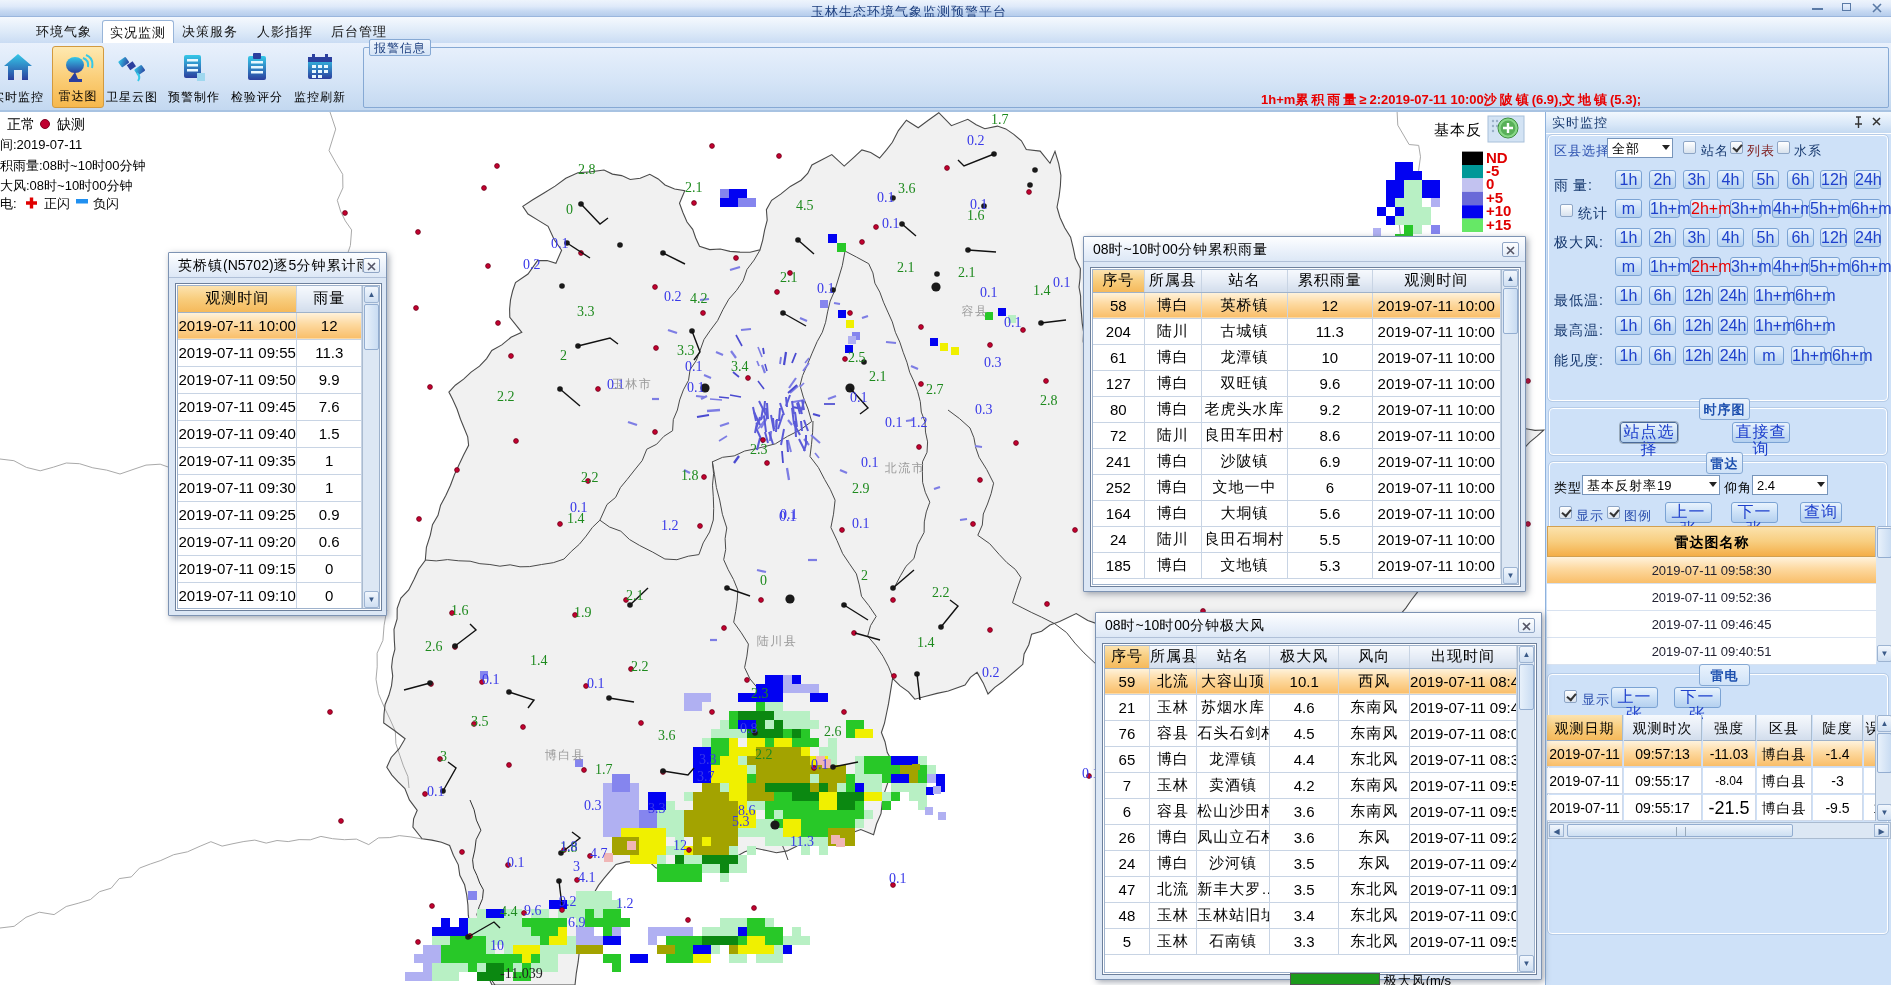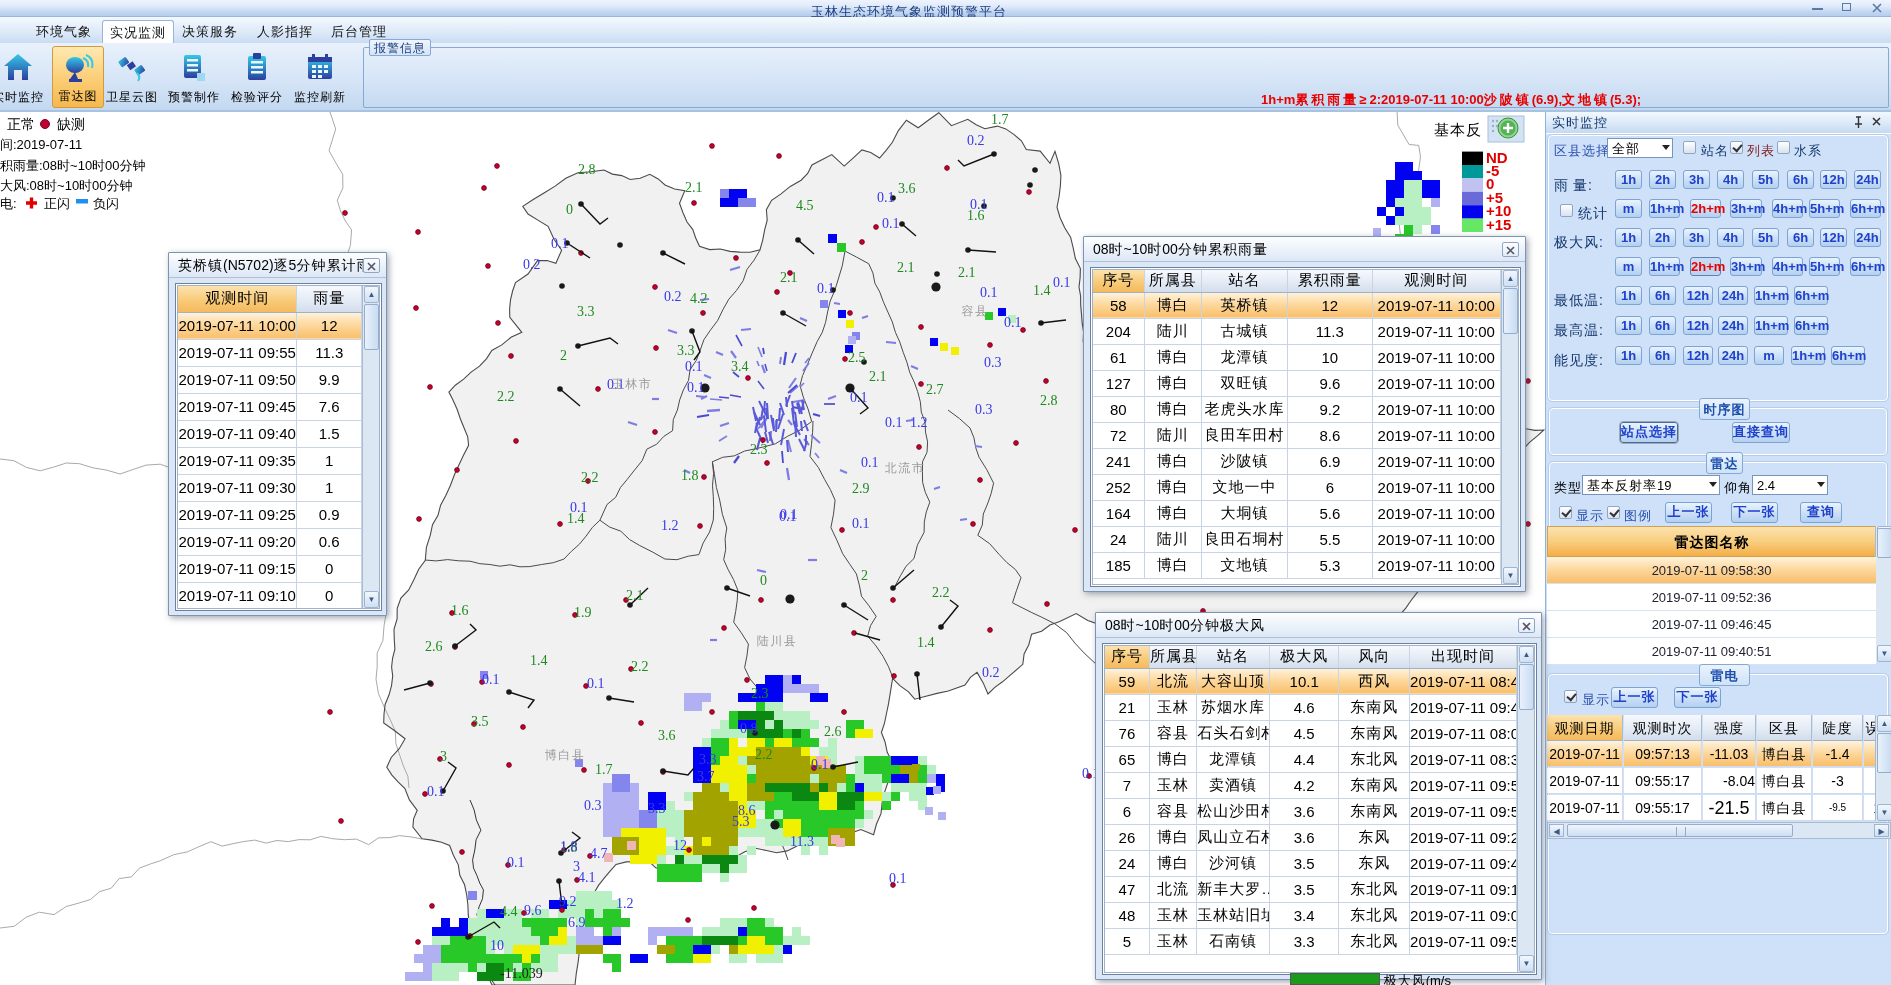--- a/index.html
+++ b/index.html
@@ -36,21 +36,21 @@
  white-space:nowrap;overflow:hidden;font-weight:normal;padding:0}
 table.grid th{background:linear-gradient(#f6f9fd,#e4ebf5 55%,#d2ddec);border-bottom:1px solid #9fb2c9}
 table.grid th.oh{background:linear-gradient(#fce3b0,#f8cd7d 50%,#f5b95b)}
 tr.selrow td{background:linear-gradient(#fff3dd,#fdd9a0 45%,#f9be69)}
 .vscroll{position:absolute;top:0;bottom:0;width:17px;background:#dce7f4;border-left:1px solid #aabbd0}
 .vscroll .arr{position:absolute;left:1px;width:15px;height:17px;background:linear-gradient(#f2f7fd,#cfdff2);
  border:1px solid #9db4d2;border-radius:2px;color:#3a5a88;font-size:8px;text-align:center;line-height:16px}
 .vscroll .thumb{position:absolute;left:1px;width:15px;background:linear-gradient(90deg,#e8f1fb,#c9dcf2);
  border:1px solid #93add0;border-radius:2px}
 .sbtn{position:absolute;height:19px;background:linear-gradient(#e9f3fd,#cfe3f8 45%,#b4d0ef);
- border:1px solid #7ba3d4;border-radius:3px;font-size:13px;font-weight:bold;color:#1f41cc;text-align:center;line-height:17px}
+ border:1px solid #7ba3d4;border-radius:3px;font-size:16px;font-weight:normal;color:#1f41cc;text-align:center;line-height:17px}
 .sbtn.red{color:#e80000}
 .sbtn.prs{background:linear-gradient(#c9dbf2,#bdd2ee);border-color:#5d82b5}
 .slbl{position:absolute;font-size:13px;color:#2b4fae;white-space:nowrap}
 .cb{position:absolute;width:13px;height:13px;background:linear-gradient(#fff,#d8e2ee);border:1px solid #8ea6c6;border-radius:2px}
 .cb.ck::after{content:"";position:absolute;left:2px;top:2px;width:7px;height:4px;border-left:2px solid #333;border-bottom:2px solid #333;transform:rotate(-50deg)}
 .xicon{stroke:#556;stroke-width:1.6}
 .dd{position:absolute;height:20px;background:#fff;border:1px solid #7795bb;font-size:13px;color:#000;line-height:19px;padding-left:4px}
 .dd .da{position:absolute;right:2px;top:6px;width:0;height:0;border-left:4px solid transparent;border-right:4px solid transparent;border-top:5px solid #222}
 .grp{position:absolute;border:1px solid #fff;outline:1px solid #b6cce8;border-radius:4px}
 .gtab{position:absolute;height:22px;background:linear-gradient(#eaf3fd,#cfe2f7);border:1px solid #86a9d4;border-radius:3px;
@@ -1432,29 +1432,29 @@
 <div style="position:absolute;left:267px;top:603px;width:50px;height:26px;background:linear-gradient(#f6f9fd,#e4ebf5 55%,#d2ddec);border-right:1px solid #aabccf;border-bottom:1px solid #9fb2c9;font-size:14px;text-align:center;line-height:26px"><span class="k">陡度</span></div>
 <div style="position:absolute;left:318px;top:603px;width:34px;height:26px;background:linear-gradient(#f6f9fd,#e4ebf5 55%,#d2ddec);border-right:1px solid #aabccf;border-bottom:1px solid #9fb2c9;font-size:14px;text-align:center;line-height:26px"><span class="k">误差</span></div>
 <div style="position:absolute;left:1px;top:629px;width:76px;height:26px;background:linear-gradient(#fff3dd,#fdd9a0 45%,#f9be69);border-right:1px solid #d0daea;border-bottom:1px solid #d0daea;font-size:14px;text-align:center;line-height:26px">2019-07-11</div>
 <div style="position:absolute;left:78px;top:629px;width:78px;height:26px;background:linear-gradient(#fff3dd,#fdd9a0 45%,#f9be69);border-right:1px solid #d0daea;border-bottom:1px solid #d0daea;font-size:14px;text-align:center;line-height:26px">09:57:13</div>
 <div style="position:absolute;left:157px;top:629px;width:53px;height:26px;background:linear-gradient(#fff3dd,#fdd9a0 45%,#f9be69);border-right:1px solid #d0daea;border-bottom:1px solid #d0daea;font-size:14px;text-align:center;line-height:26px">-11.03</div>
 <div style="position:absolute;left:211px;top:629px;width:55px;height:26px;background:linear-gradient(#fff3dd,#fdd9a0 45%,#f9be69);border-right:1px solid #d0daea;border-bottom:1px solid #d0daea;font-size:14px;text-align:center;line-height:26px"><span class="k">博白县</span></div>
 <div style="position:absolute;left:267px;top:629px;width:50px;height:26px;background:linear-gradient(#fff3dd,#fdd9a0 45%,#f9be69);border-right:1px solid #d0daea;border-bottom:1px solid #d0daea;font-size:14px;text-align:center;line-height:26px">-1.4</div>
 <div style="position:absolute;left:318px;top:629px;width:34px;height:26px;background:linear-gradient(#fff3dd,#fdd9a0 45%,#f9be69);border-right:1px solid #d0daea;border-bottom:1px solid #d0daea;font-size:14px;text-align:center;line-height:26px"></div>
 <div style="position:absolute;left:1px;top:656px;width:76px;height:26px;background:#fff;border-right:1px solid #d0daea;border-bottom:1px solid #d0daea;font-size:14px;text-align:center;line-height:26px">2019-07-11</div>
 <div style="position:absolute;left:78px;top:656px;width:78px;height:26px;background:#fff;border-right:1px solid #d0daea;border-bottom:1px solid #d0daea;font-size:14px;text-align:center;line-height:26px">09:55:17</div>
-<div style="position:absolute;left:157px;top:656px;width:53px;height:26px;background:#fff;border-right:1px solid #d0daea;border-bottom:1px solid #d0daea;font-size:14px;text-align:right;line-height:26px">-8.04</div>
+<div style="position:absolute;left:157px;top:656px;width:53px;height:26px;background:#fff;border-right:1px solid #d0daea;border-bottom:1px solid #d0daea;font-size:12px;text-align:center;line-height:26px">-8.04</div>
 <div style="position:absolute;left:211px;top:656px;width:55px;height:26px;background:#fff;border-right:1px solid #d0daea;border-bottom:1px solid #d0daea;font-size:14px;text-align:center;line-height:26px"><span class="k">博白县</span></div>
 <div style="position:absolute;left:267px;top:656px;width:50px;height:26px;background:#fff;border-right:1px solid #d0daea;border-bottom:1px solid #d0daea;font-size:14px;text-align:center;line-height:26px">-3</div>
 <div style="position:absolute;left:318px;top:656px;width:34px;height:26px;background:#fff;border-right:1px solid #d0daea;border-bottom:1px solid #d0daea;font-size:14px;text-align:center;line-height:26px"></div>
 <div style="position:absolute;left:1px;top:683px;width:76px;height:26px;background:#fff;border-right:1px solid #d0daea;border-bottom:1px solid #d0daea;font-size:14px;text-align:center;line-height:26px">2019-07-11</div>
 <div style="position:absolute;left:78px;top:683px;width:78px;height:26px;background:#fff;border-right:1px solid #d0daea;border-bottom:1px solid #d0daea;font-size:14px;text-align:center;line-height:26px">09:55:17</div>
 <div style="position:absolute;left:157px;top:683px;width:53px;height:26px;background:#fff;border-right:1px solid #d0daea;border-bottom:1px solid #d0daea;font-size:18px;text-align:center;line-height:26px">-21.5</div>
 <div style="position:absolute;left:211px;top:683px;width:55px;height:26px;background:#fff;border-right:1px solid #d0daea;border-bottom:1px solid #d0daea;font-size:14px;text-align:center;line-height:26px"><span class="k">博白县</span></div>
-<div style="position:absolute;left:267px;top:683px;width:50px;height:26px;background:#fff;border-right:1px solid #d0daea;border-bottom:1px solid #d0daea;font-size:10px;text-align:center;line-height:26px">-9.5</div>
+<div style="position:absolute;left:267px;top:683px;width:50px;height:26px;background:#fff;border-right:1px solid #d0daea;border-bottom:1px solid #d0daea;font-size:14px;text-align:center;line-height:26px">-9.5</div>
 <div style="position:absolute;left:318px;top:683px;width:34px;height:26px;background:#fff;border-right:1px solid #d0daea;border-bottom:1px solid #d0daea;font-size:14px;text-align:center;line-height:26px">11</div>
 <div style="position:absolute;left:1px;top:710px;width:344px;height:17px;background:#dce7f4;border:1px solid #aabbd0">
         <div style="position:absolute;left:1px;top:1px;width:15px;height:13px;background:linear-gradient(#f2f7fd,#cfdff2);border:1px solid #9db4d2;font-size:8px;color:#3a5a88;text-align:center;line-height:13px">◀</div>
         <div style="position:absolute;right:1px;top:1px;width:15px;height:13px;background:linear-gradient(#f2f7fd,#cfdff2);border:1px solid #9db4d2;font-size:8px;color:#3a5a88;text-align:center;line-height:13px">▶</div>
         <div style="position:absolute;left:19px;top:1px;width:226px;height:13px;background:linear-gradient(#eef4fc,#cddff2);border:1px solid #93add0;border-radius:2px">
           <div style="position:absolute;left:108px;top:2px;width:10px;height:9px;border-left:1px solid #9ab;border-right:1px solid #9ab"></div>
         </div>
       </div>
 <div class="vscroll" style="left:329px;top:603px;height:106px">
         <div class="arr" style="top:0">▲</div>

